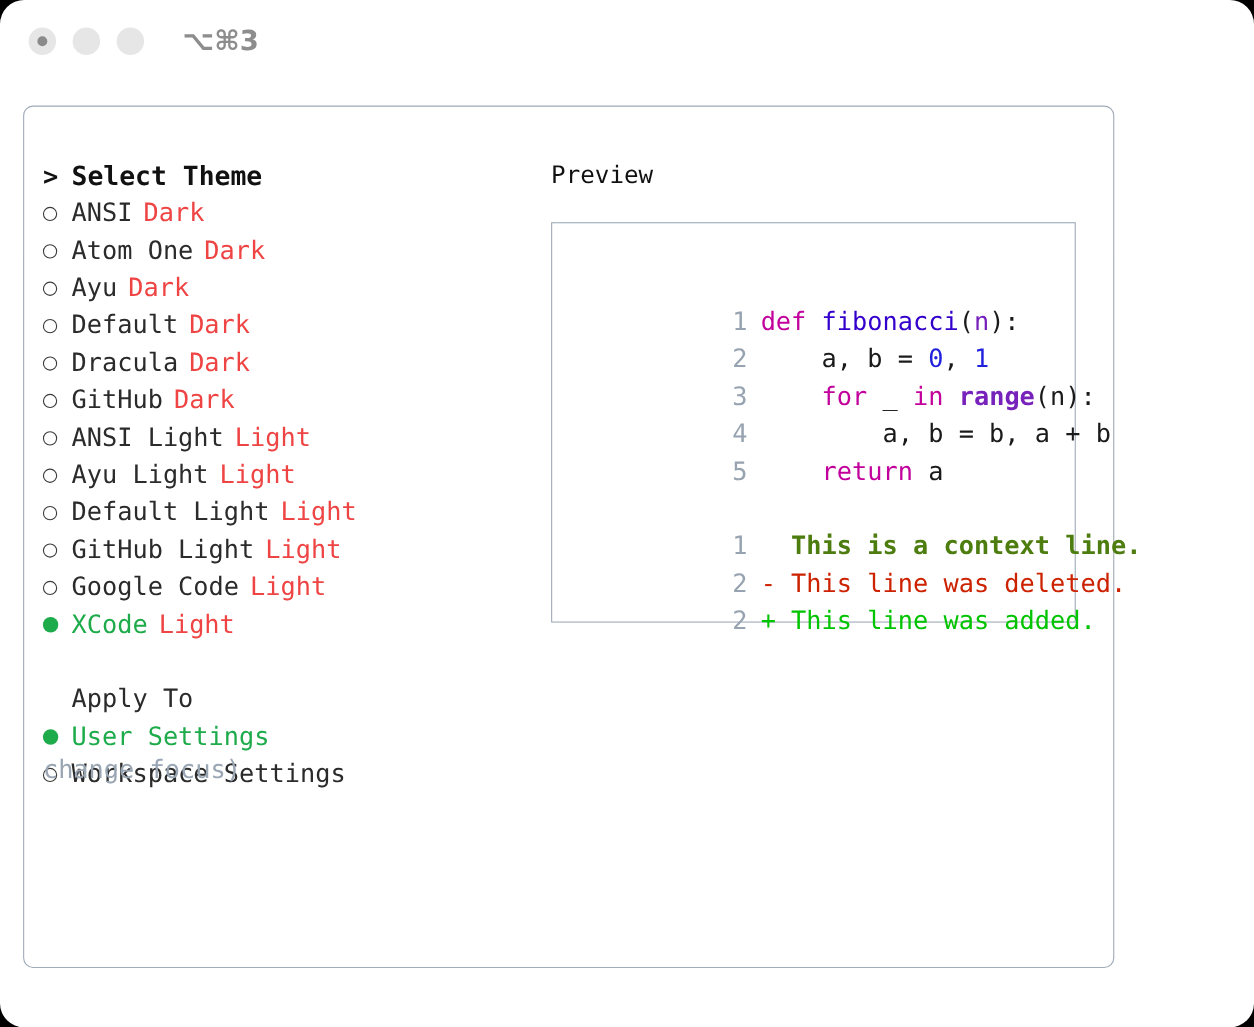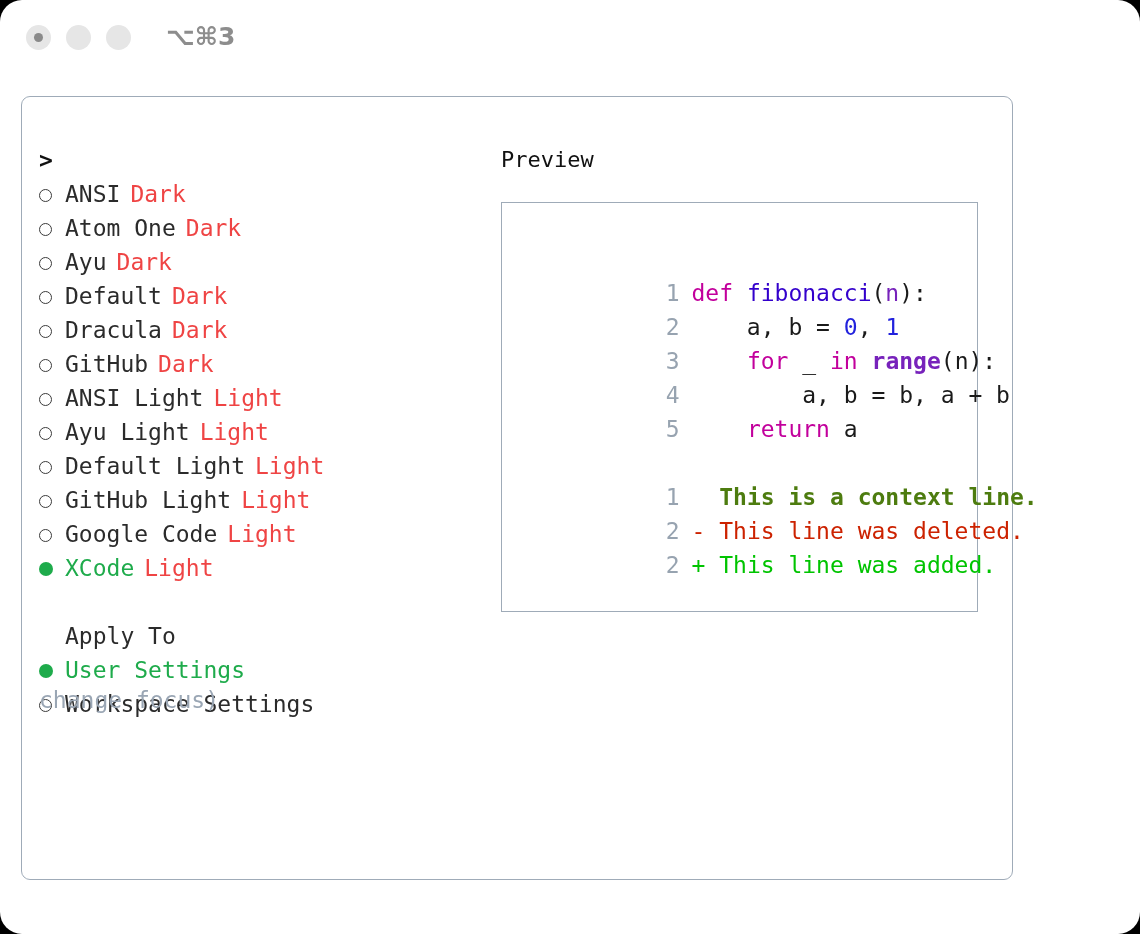--- a/index.html
+++ b/index.html
@@ -172,21 +172,21 @@
     font-size: 22px;
     color: #111111;
     line-height: 34px;
     height: 34px;
   }
   .preview-box {
     position: absolute;
     left: 479px;
     top: 105px;
     width: 477px;
-    height: 410px;
+    height: 364px;
     border: 1.5px solid #9fabb8;
     box-sizing: border-box;
     background: #ffffff;
   }
   .code-area {
     position: absolute;
     left: 13px;
     top: 39px;
     right: 8px;
   }
@@ -229,20 +229,21 @@
     </div>
     <div class="shortcut">⌥⌘3</div>
   </div>
 
   <div class="panel">
 
     <div class="left-col">
 
       <div class="list-row header-row">
         <span class="marker">&gt; </span>
+        <span>Select Theme</span>
       </div>
 
       <div class="list-row">
         <span class="marker-bullet">
             <span class="circle-hollow"></span>
           </span>
         <span class="name">ANSI</span>
         <span class="variant">Dark</span>
       </div>
 

